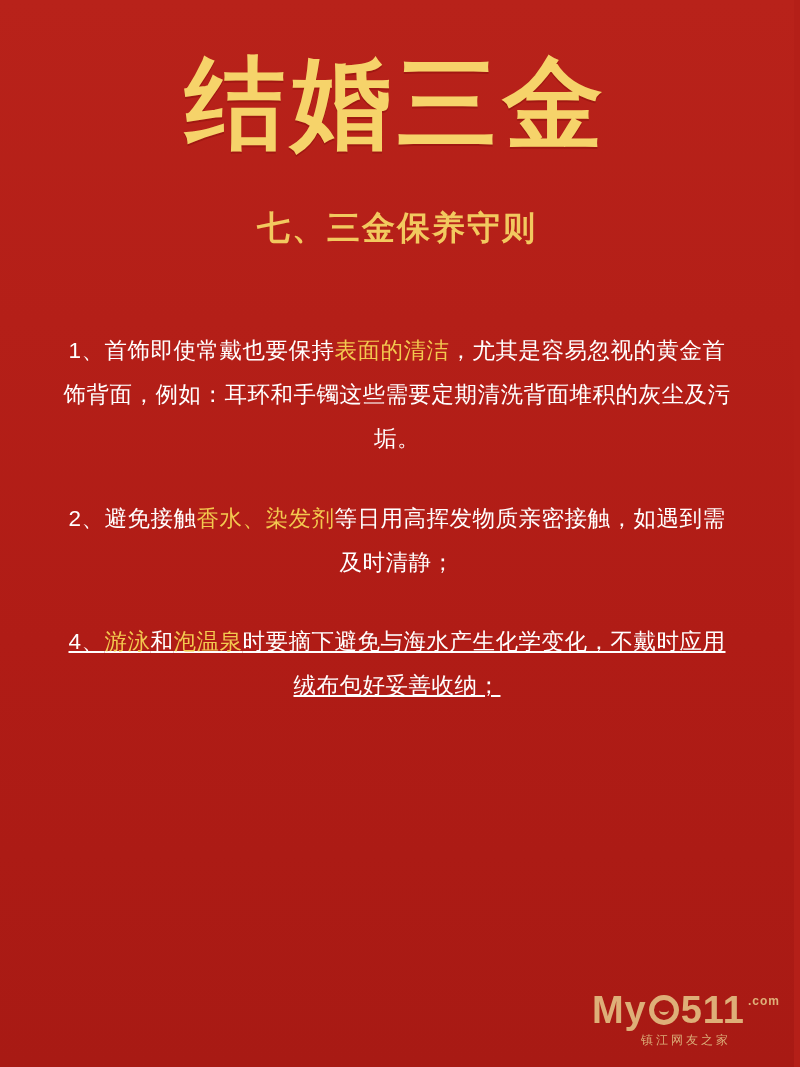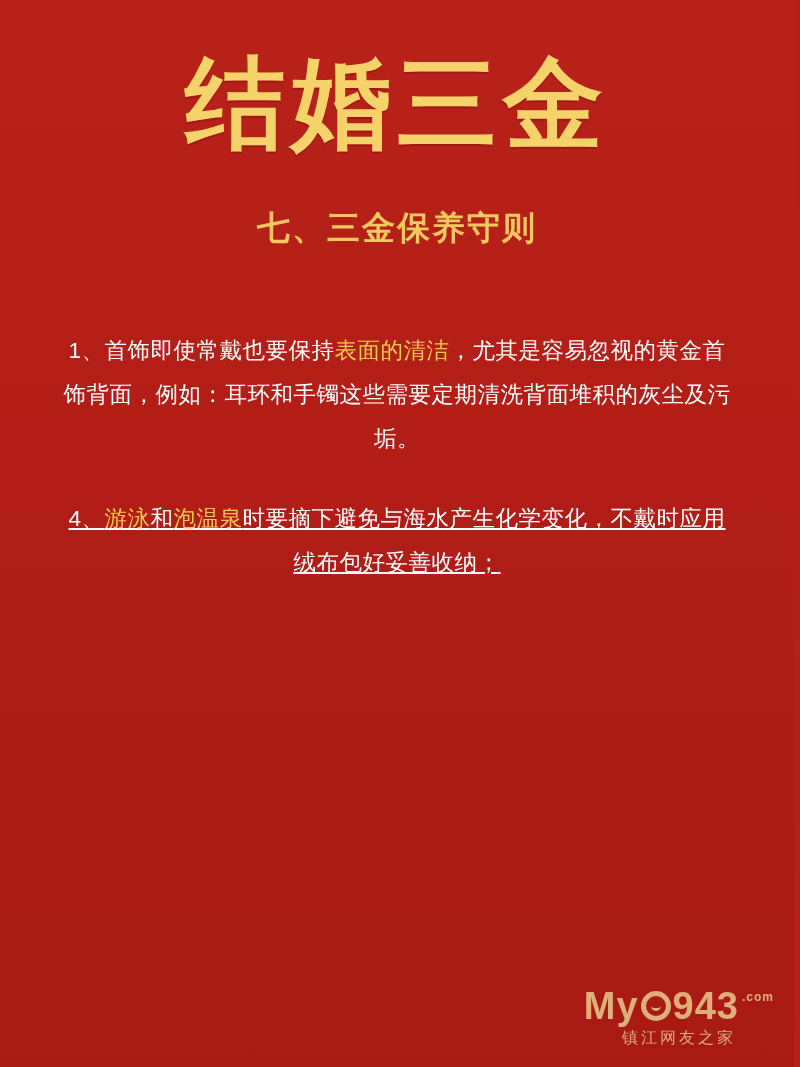--- a/index.html
+++ b/index.html
@@ -52,21 +52,21 @@
   }
   .para:last-child {
     margin-bottom: 0;
     text-decoration: underline;
   }
   .hl {
     color: #f3c94f;
   }
   .watermark {
     position: absolute;
-    right: 20px;
+    right: 14px;
     bottom: 18px;
     text-align: center;
     opacity: 0.85;
     user-select: none;
   }
   .wm-main {
     font-size: 38px;
     font-weight: bold;
     color: #e8c98a;
     letter-spacing: 1px;
@@ -97,43 +97,44 @@
   }
   .wm-dotcom {
     font-size: 12px;
     font-weight: bold;
     color: #e8c98a;
     margin-left: 3px;
     align-self: flex-start;
     margin-top: 4px;
   }
   .wm-sub {
-    font-size: 16px;
+    font-size: 12px;
     color: #e3c488;
     letter-spacing: 3px;
     margin-top: 3px;
   }
 </style>
 </head>
 <body>
 
 <div class="poster">
 
   <div class="title">结婚三金</div>
 
   <div class="subtitle">七、三金保养守则</div>
 
   <div class="body-block" id="body-content">
       <div class="para"><span>1、首饰即使常戴也要保持</span><span class="hl">表面的清洁</span><span>，尤其是容易忽视的黄金首饰背面，例如：耳环和手镯这些需要定期清洗背面堆积的灰尘及污垢。</span></div>
+      <div class="para"><span>2、避免接触</span><span class="hl">香水、染发剂</span><span>等日用高挥发物质亲密接触，如遇到需及时清静；</span></div>
       <div class="para"><span>4、</span><span class="hl">游泳</span><span>和</span><span class="hl">泡温泉</span><span>时要摘下避免与海水产生化学变化，不戴时应用绒布包好妥善收纳；</span></div>
     </div>
 
   <div class="watermark">
     <div class="wm-main">
       <span>My</span>
       <span class="wm-o"></span>
-      <span>943</span>
+      <span>511</span>
       <span class="wm-dotcom">.com</span>
     </div>
     <div class="wm-sub">镇江网友之家</div>
   </div>
 
 </div>
 
 </body></html>

